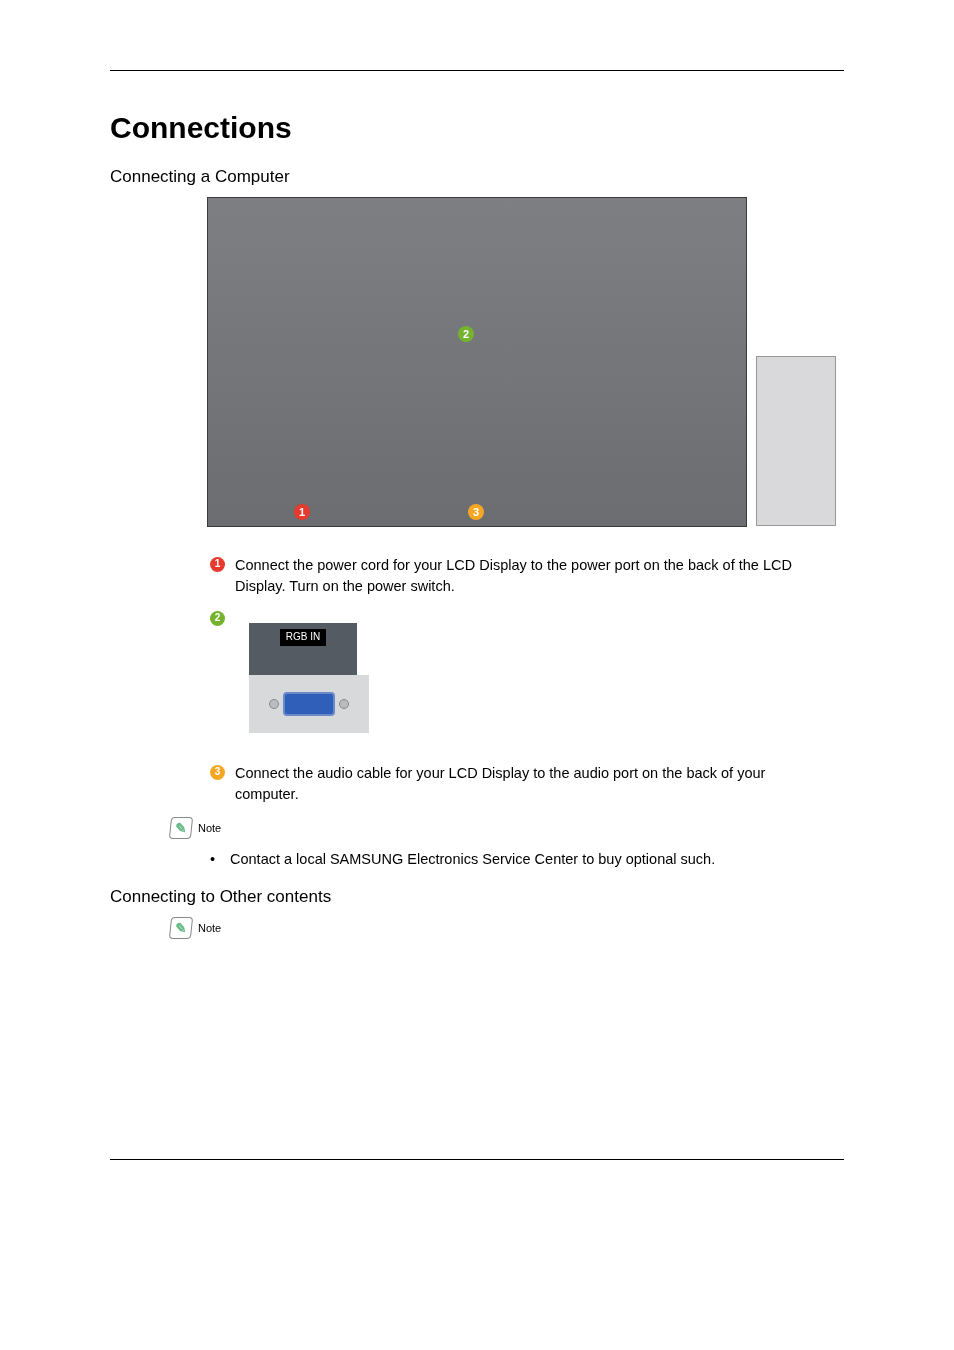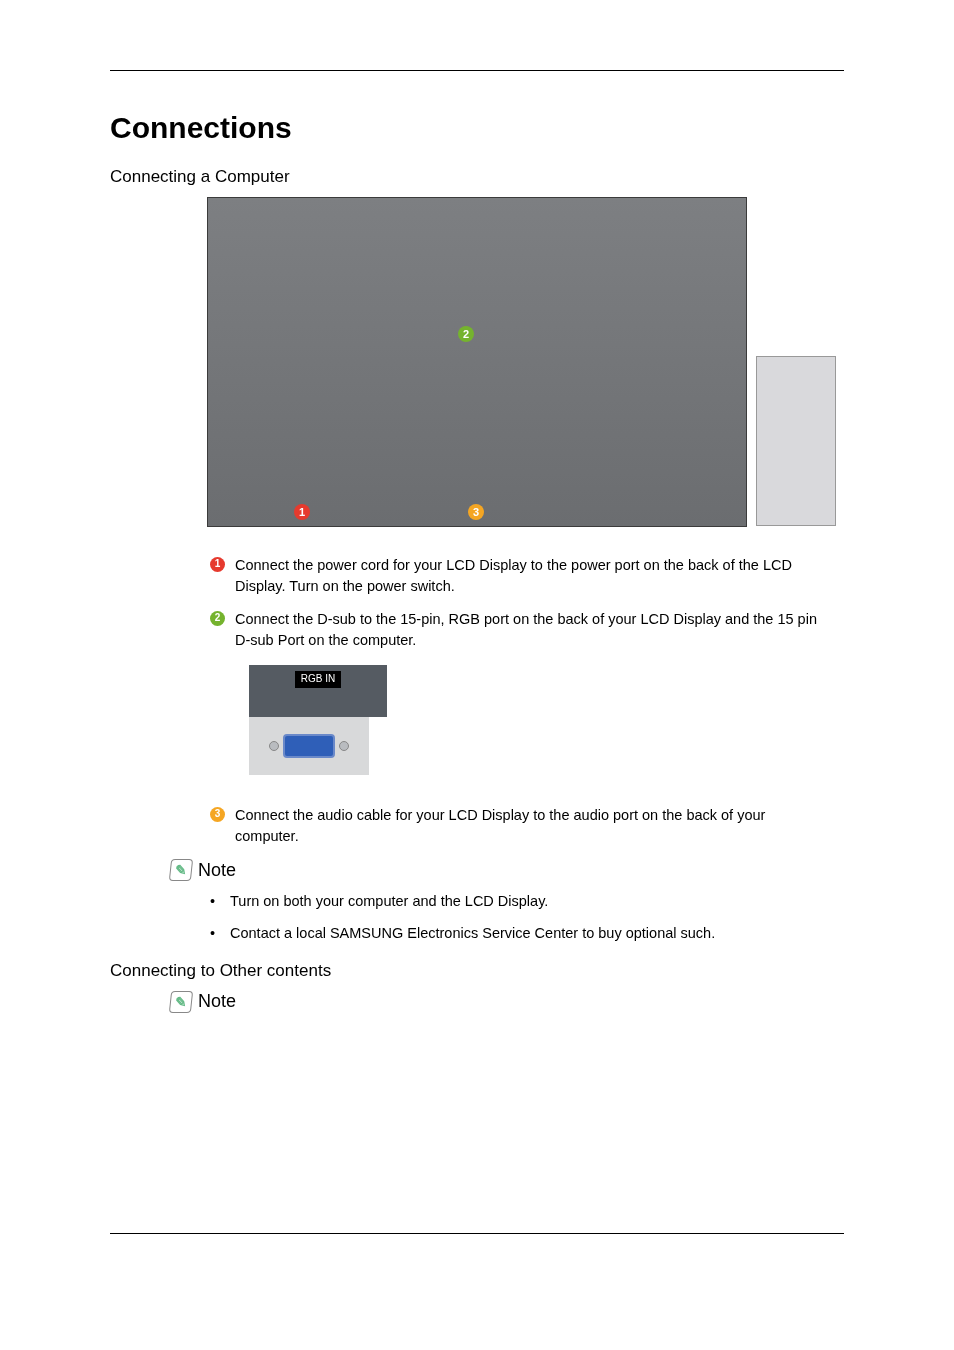--- a/index.html
+++ b/index.html
@@ -27,30 +27,30 @@
   .m3 { background:#f5a623; left:260px; bottom:6px; }
 
   .steps { margin-left: 100px; margin-right: 20px; }
   .step { display:flex; margin-bottom: 12px; font-size: 14.5px; line-height: 1.45; }
   .badge { flex:0 0 auto; width:15px; height:15px; border-radius:50%; color:#fff; font-size:10px; font-weight:bold; display:flex; align-items:center; justify-content:center; margin-right:10px; margin-top:2px; }
   .b1 { background:#e63a2e; }
   .b2 { background:#75b32e; }
   .b3 { background:#f5a623; }
 
   .rgb-box { margin: 14px 0 18px 14px; }
-  .rgb-top { width:138px; height:52px; background:#555b62; display:flex; align-items:flex-start; justify-content:center; padding-top:6px; }
+  .rgb-top { width:108px; height:52px; background:#555b62; display:flex; align-items:flex-start; justify-content:center; padding-top:6px; }
   .rgb-label { background:#000; color:#fff; font-size:10px; padding:1px 6px; }
   .rgb-bot { width:120px; height:58px; background:#d8d9da; display:flex; align-items:center; justify-content:center; gap:4px; }
   .vga { width:52px; height:24px; background:#2f5fb8; border-radius:4px; border:2px solid #6a89c9; }
   .screw { width:10px; height:10px; border-radius:50%; background:#b9bcc0; border:1px solid #888; }
 
   .note-block { margin-left: 60px; margin-top: 10px; }
   .note-head { display:flex; align-items:center; gap:6px; margin-bottom: 10px; }
   .note-icon { width:22px; height:22px; border:1.5px solid #888; border-radius:4px; display:flex; align-items:center; justify-content:center; color:#6b8; font-size:14px; font-weight:bold; transform: skewX(-6deg); }
-  .note-label { font-size:18px; font-weight:normal;text-align:right; }
+  .note-label { font-size:11px; font-weight:normal;text-align:right; }
   .bullets { margin-left: 40px; }
   .bullets li { font-size:14.5px; line-height:1.5; margin-bottom:10px; list-style: none; position:relative; padding-left: 20px; }
   .bullets li::before { content:"•"; position:absolute; left:0; top:0; }
 
   .note-block2 { margin-left: 60px; margin-top: 2px; }
   .para { margin-left: 60px; font-size:14.5px; line-height:1.5; margin-top:10px; margin-right: 10px; }
 </style>
 </head>
 <body>
 
@@ -71,21 +71,20 @@
   </div>
 
   <div class="steps">
     <div class="step">
       <div class="badge b1">1</div>
       <div>Connect the power cord for your LCD Display to the power port on the back of the LCD Display. Turn on the power switch.</div>
     </div>
     <div class="step">
       <div class="badge b2">2</div>
       <div>
-        <div>Connect the D-sub to the 15-pin, RGB port on the back of your LCD Display and the 15 pin D-sub Port on the computer.</div>
         <div class="rgb-box">
           <div class="rgb-top">
             <span class="rgb-label">RGB IN</span>
           </div>
           <div class="rgb-bot">
             <span class="screw"></span>
             <span class="vga"></span>
             <span class="screw"></span>
           </div>
         </div>
@@ -96,21 +95,20 @@
       <div>Connect the audio cable for your LCD Display to the audio port on the back of your computer.</div>
     </div>
   </div>
 
   <div class="note-block">
     <div class="note-head">
       <span class="note-icon">✎</span>
       <span class="note-label">Note</span>
     </div>
     <ul class="bullets">
-      <li>Turn on both your computer and the LCD Display.</li>
       <li>Contact a local SAMSUNG Electronics Service Center to buy optional such.</li>
     </ul>
   </div>
 
   <h2 class="section2">Connecting to Other contents</h2>
 
   <div class="note-block2">
     <div class="note-head">
       <span class="note-icon">✎</span>
       <span class="note-label">Note</span>

